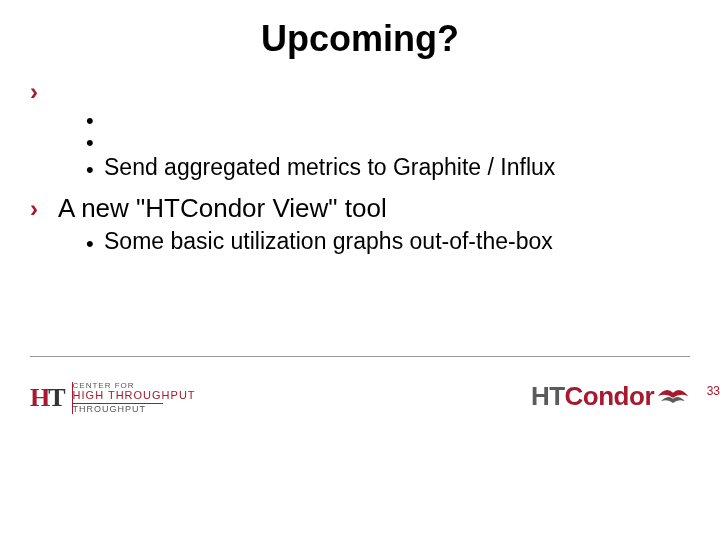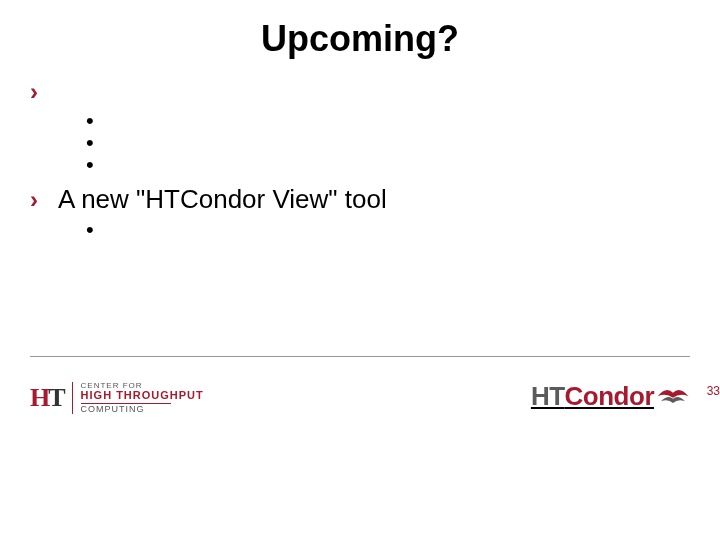--- a/index.html
+++ b/index.html
@@ -93,35 +93,33 @@
   }
   .ht-mark {
     font-family: Georgia, serif;
     font-size: 26px;
     letter-spacing: -2px;
   }
   .ht-mark .h { color: #a6192e; font-weight: bold; }
   .ht-mark .t { color: #333; font-weight: bold; }
   .chtc-text {
     border-left: 1px solid #a6192e;
-    padding-left: 8px;
     line-height: 1.05;
   }
   .chtc-text .l1 { font-size: 8px; letter-spacing: 1px; color: #555; }
-  .chtc-text .l2 { font-size: 11px; letter-spacing: 1px; color: #a6192e; font-weight: 700;}
+  .chtc-text .l2 { font-size: 11px; letter-spacing: 1px; color: #a6192e; font-weight: 400;}
   .chtc-text .l3 { font-size: 9px; letter-spacing: 1px; color: #555; }
   .chtc-text .rule2 { width: 90px; border-top:1px solid #a6192e; margin:1px 0;}
   
   .logo-right {
     position: absolute;
     right: 30px;
     bottom: 16px;
     display: flex;
     align-items: center;
-    text-decoration: underline;
   }
   .htc-text {
     font-family: Arial, sans-serif;
     font-size: 26px;
     font-weight: bold;
     letter-spacing: -0.5px;
   }
   .htc-text .ht2 { color: #5b5b5b; }
   .htc-text .c2  { color: #a6192e; }
   .bird {
@@ -144,49 +142,51 @@
     </div>
     <div class="sub-list">
       <div class="sub-item">
         <span class="dot">•</span>
       </div>
       <div class="sub-item">
         <span class="dot">•</span>
       </div>
       <div class="sub-item">
         <span class="dot">•</span>
+        <span>Send aggregated metrics to Graphite / Influx</span>
       </div>
     </div>
 
     <div class="top-item">
       <span class="chev">›</span>
       <span>A new "HTCondor View" tool</span>
     </div>
     <div class="sub-list">
       <div class="sub-item">
         <span class="dot">•</span>
+        <span>Some basic utilization graphs out-of-the-box</span>
       </div>
     </div>
 
   </div>
 
   <div class="footer">
     <div class="rule"></div>
 
     <div class="page-num">33</div>
 
     <div class="logo-left">
       <span class="ht-mark">
         <span class="h">H</span><span class="t">T</span>
       </span>
       <span class="chtc-text">
         <div class="l1">CENTER FOR</div>
         <div class="l2">HIGH THROUGHPUT</div>
         <div class="rule2"></div>
-        <div class="l3">COMPUTING</div>
+        <div class="l3">THROUGHPUT</div>
       </span>
     </div>
 
     <div class="logo-right">
       <span class="htc-text">
         <span class="ht2">HT</span><span class="c2">Condor</span>
       </span>
       <svg class="bird" viewBox="0 0 40 30">
         <path d="M2 14 Q12 2 20 10 Q28 2 38 14 Q28 10 20 16 Q12 10 2 14 Z" fill="#a6192e"></path>
         <path d="M6 20 Q14 12 20 17 Q26 12 34 20 Q26 17 20 22 Q14 17 6 20 Z" fill="#5b5b5b"></path>

